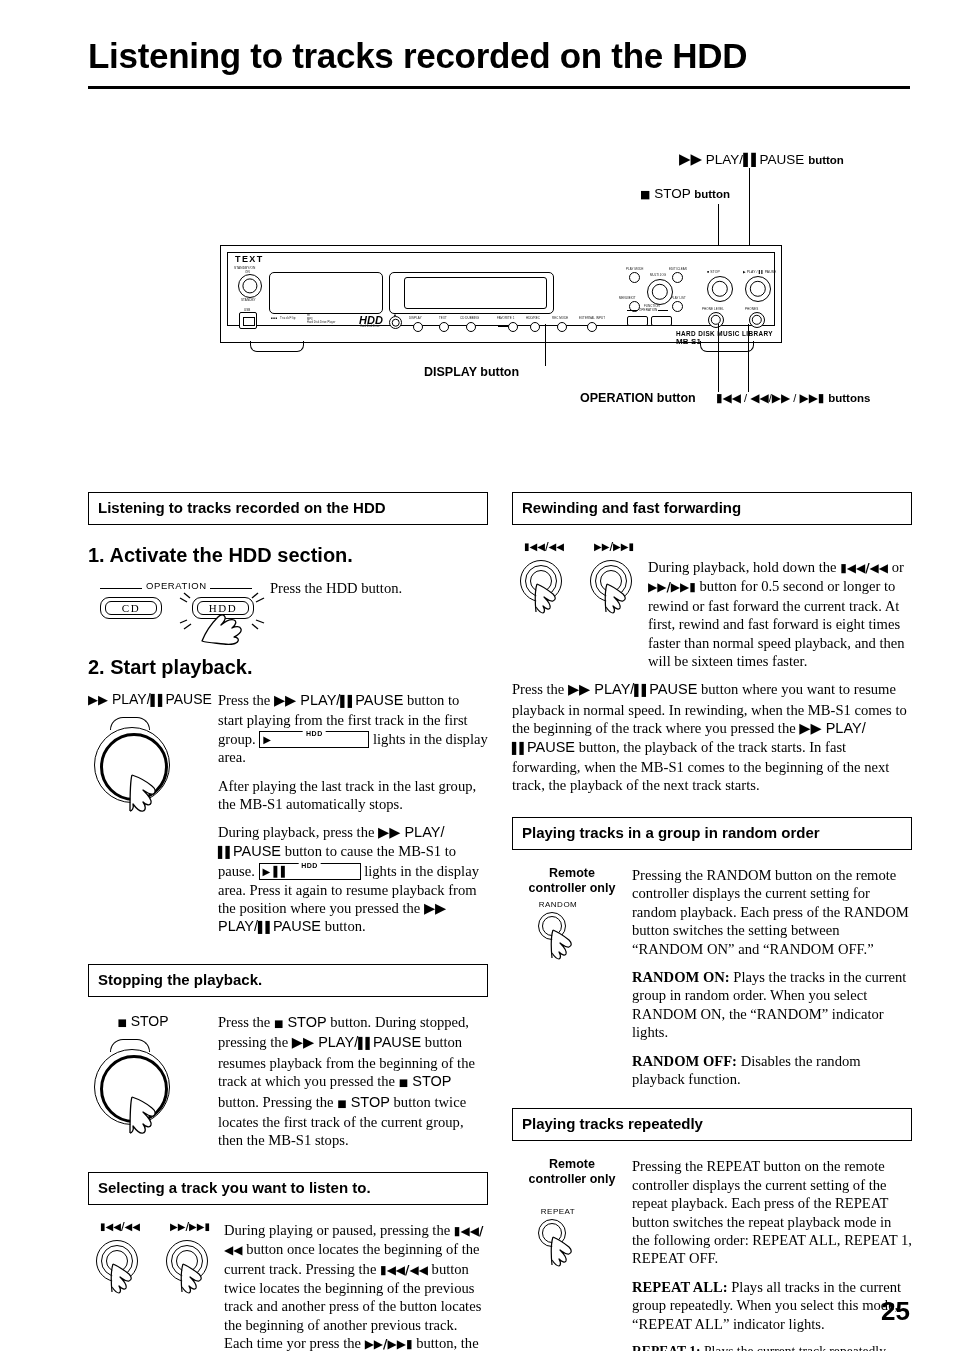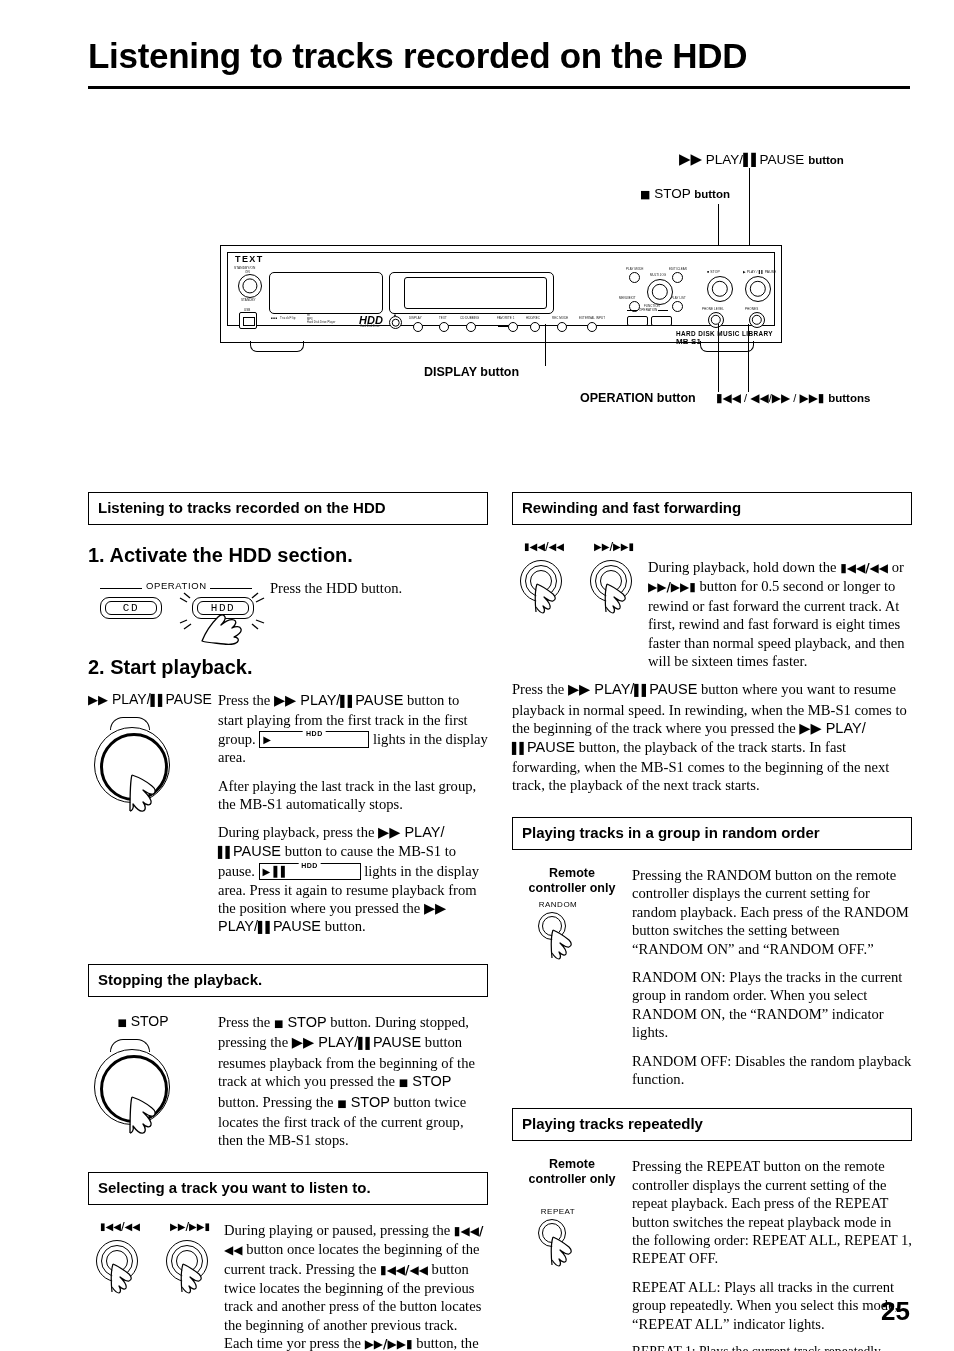--- a/index.html
+++ b/index.html
@@ -38,32 +38,32 @@
   .colR{left:512px;top:492px;}
 
   .sechead{border:1.4px solid #000;padding:7px 9px 8px 9px;font-family:"Liberation Sans",sans-serif;font-weight:bold;font-size:15px;line-height:16px;margin-bottom:18px;}
   .stepnum{font-family:"Liberation Sans",sans-serif;font-weight:bold;font-size:20px;margin:0 0 12px 0;line-height:24px;}
 
   .row{display:flex;align-items:flex-start;}
   .figcol{flex:0 0 auto;}
   .txtcol{flex:1 1 auto;}
   p.body{margin:0 0 10px 0;font-size:14.6px;line-height:18.4px;text-align:left;}
   p.body:last-child{margin-bottom:0;}
-  .bld{font-weight:normal;}
+  .bld{font-weight:bold;}
 
   
   .g{font-family:"DejaVu Sans",sans-serif;}
   .btnface{font-family:"Liberation Sans",sans-serif;font-size:14.5px;letter-spacing:0;}
 
   
   .opfig{position:relative;width:165px;height:62px;}
   .opline{position:absolute;top:9px;height:1.2px;background:#000;}
   .oplabel{position:absolute;top:1px;font-family:"Liberation Sans",sans-serif;font-size:9.5px;letter-spacing:.6px;}
   .opbtn{position:absolute;top:18px;width:60px;height:20px;border:1.4px solid #000;border-radius:9px;}
-  .opbtn i{position:absolute;left:4px;top:3px;right:4px;bottom:3px;border:1.1px solid #000;border-radius:6px;display:block;font-style:normal;font-family:Liberation Mono, monospace;font-size:11px;letter-spacing:1.6px;text-align:center;line-height:12px;}
+  .opbtn i{position:absolute;left:4px;top:3px;right:4px;bottom:3px;border:1.1px solid #000;border-radius:6px;display:block;font-style:normal;font-family:Liberation Serif, serif;font-size:11px;letter-spacing:1.6px;text-align:center;line-height:12px;}
 
   
   .dialfig{position:relative;width:106px;height:100px;}
   .dialfig .ring1{position:absolute;left:6px;top:16px;width:74px;height:74px;border:1.5px solid #000;border-radius:50%;}
   .dialfig .ring2{position:absolute;left:12px;top:22px;width:62px;height:62px;border:3px solid #000;border-radius:50%;}
   .dialfig .cap{position:absolute;left:22px;top:6px;width:38px;height:12px;border:1.4px solid #000;border-bottom:none;border-radius:20px 20px 0 0;}
 
   
   .smfig{position:relative;width:52px;height:56px;}
   .smfig .r1{position:absolute;left:2px;top:6px;width:40px;height:40px;border:1.4px solid #000;border-radius:50%;}

